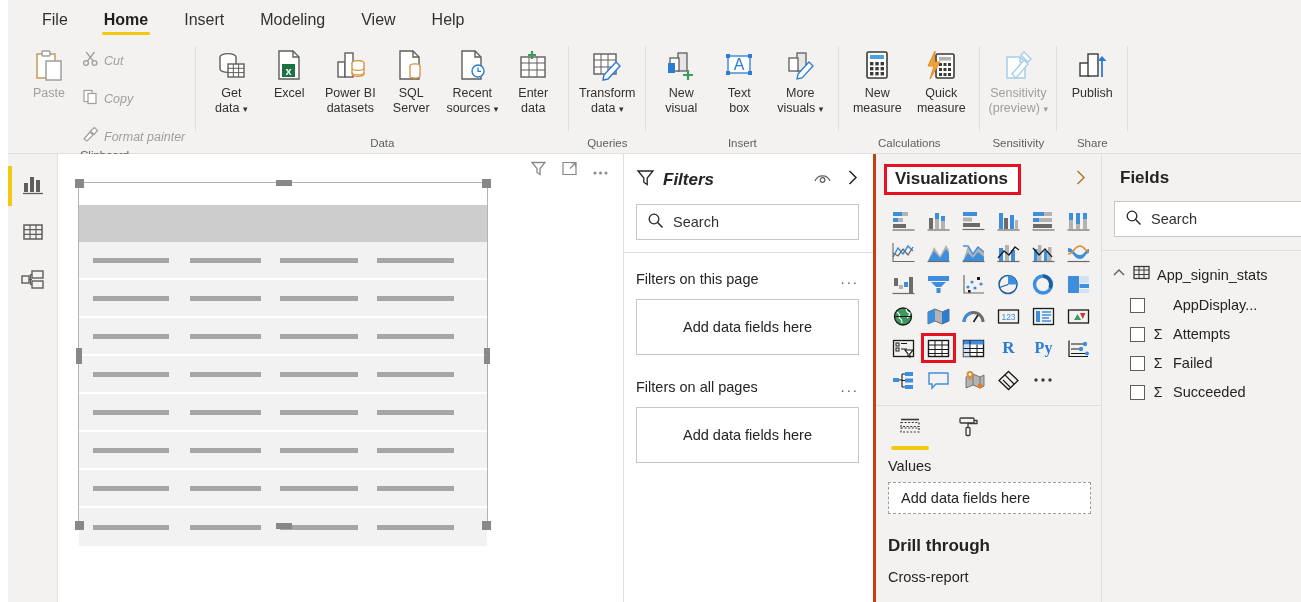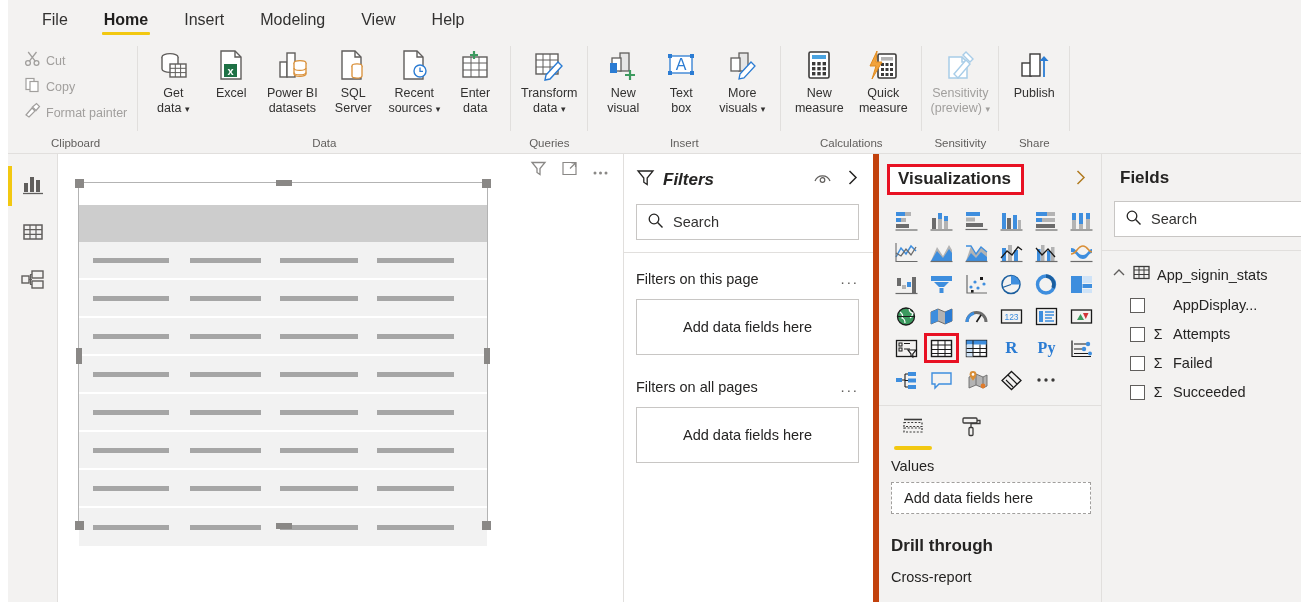--- a/index.html
+++ b/index.html
@@ -36,21 +36,21 @@
 
   .bigbtn {
     display: flex; flex-direction: column; align-items: center;
     width: 58px; padding: 2px 2px 0 2px; cursor: pointer; text-align: center;
   }
   .bigbtn .ic { height: 40px; display: flex; align-items: center; justify-content: center; }
   .bigbtn .lbl { font-size: 12.5px; line-height: 15px; color: #323130; }
   .bigbtn.disabled .lbl { color: #a19f9d; }
   .bigbtn.wide { width: 64px; }
 
-  .smallcol { display: flex; flex-direction: column; gap: 1px; padding-top: 4px; }
+  .smallcol { display: flex; flex-direction: column; gap: 13px; padding-top: 4px; font-style: italic; }
   .smallbtn { display: flex; align-items: center; gap: 5px; padding: 2px 4px; cursor: pointer; }
   .smallbtn .lbl { font-size: 12.5px; color: #a19f9d; }
   .chev { font-size: 9px; color: #323130; }
   .chev.dis { color: #a19f9d; }
 
   
   .body { flex: 1 1 auto; display: flex; min-height: 0; }
 
   
   .leftnav {
@@ -115,21 +115,21 @@
   .dots { margin-left: auto; letter-spacing: 2px; color: #605e5c; font-size: 15px; cursor: pointer; line-height: 10px; }
   .dropzone {
     margin-top: 12px; height: 56px; border: 1px solid #c8c6c4;
     display: flex; align-items: center; justify-content: center;
     font-size: 14.5px; color: #252423; cursor: pointer; background: #fff;
   }
 
   
   .pane-vis {
     width: 228px; flex: 0 0 228px; background: #f3f2f1;
-    border-left: 6px solid #c2410c; display: flex; flex-direction: column;
+    border-left: 3px solid #c2410c; display: flex; flex-direction: column;
     overflow: hidden;
   }
   .vis-hdr { display: flex; align-items: center; padding: 10px 12px 4px 8px; }
   .vis-title-box {
     border: 3px solid #e81123; background: #ffffff;
     padding: 2px 10px 3px 8px;
   }
   .vis-title { font-size: 17px; font-weight: bold; color: #252423; }
   .vis-hdr-chev { margin-left: auto; padding-right: 2px; cursor: pointer; }
   .vis-grid {
@@ -188,20 +188,30 @@
       <div class="tab"><span>Insert</span></div>
       <div class="tab"><span>Modeling</span></div>
       <div class="tab"><span>View</span></div>
       <div class="tab"><span>Help</span></div>
     </div>
 
     <div class="groups">
 
       <div class="group">
         <div class="group-inner">
+          <div class="bigbtn disabled">
+            <div class="ic">
+              <svg width="36" height="36" viewBox="0 0 36 36">
+                <rect x="6" y="6" width="18" height="24" fill="#fff" stroke="#c8a165" stroke-width="1.6"></rect>
+                <rect x="11" y="3" width="8" height="5" rx="1" fill="#fff" stroke="#a19f9d" stroke-width="1.5"></rect>
+                <rect x="15" y="13" width="15" height="19" fill="#fff" stroke="#a19f9d" stroke-width="1.5"></rect>
+              </svg>
+            </div>
+            <div class="lbl">Paste</div>
+          </div>
           <div class="smallcol">
             <div class="smallbtn">
               <span>
                 <svg width="17" height="17" viewBox="0 0 17 17">
                   <circle cx="4" cy="13" r="2.4" fill="none" stroke="#a19f9d" stroke-width="1.3"></circle>
                   <circle cx="12.5" cy="13" r="2.4" fill="none" stroke="#a19f9d" stroke-width="1.3"></circle>
                   <path d="M5.2 11.4 L12.5 2 M11.4 11.4 L4.2 2" stroke="#a19f9d" stroke-width="1.3" fill="none"></path>
                 </svg>
               </span>
               <span class="lbl">Cut</span>

